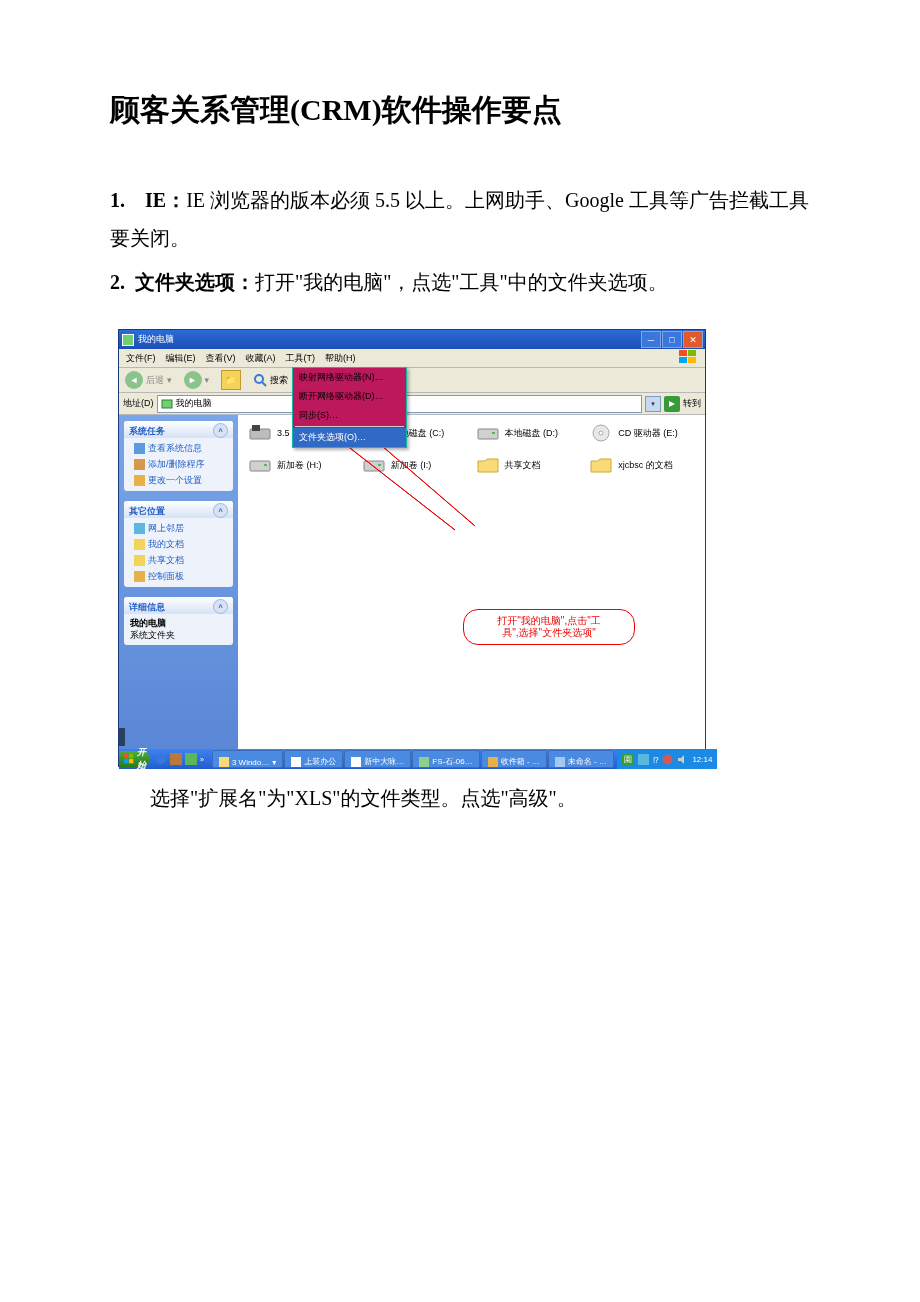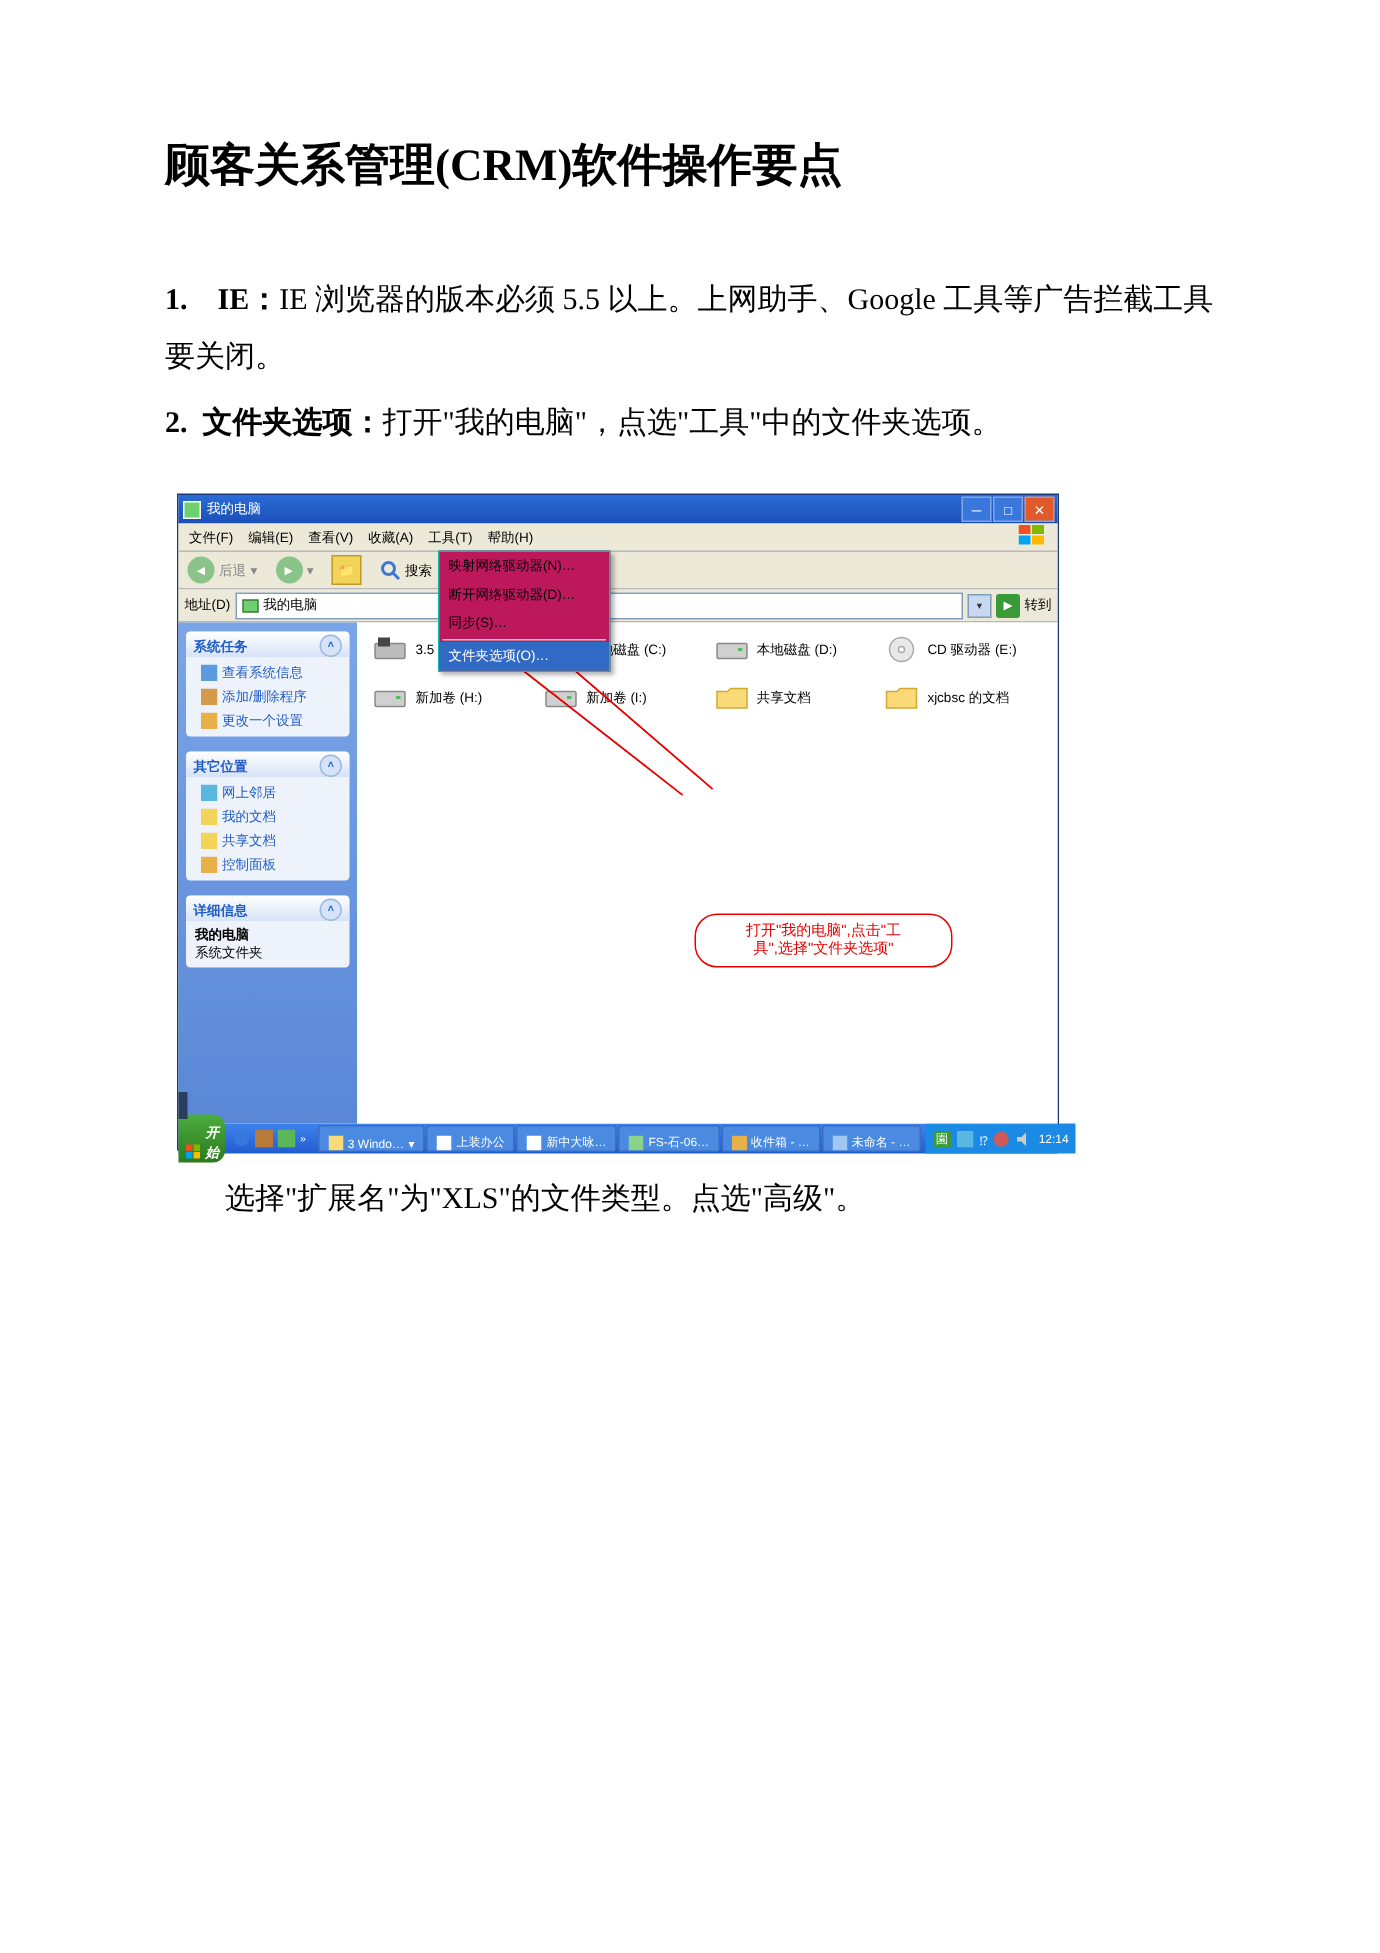--- a/index.html
+++ b/index.html
@@ -51,21 +51,21 @@
   .content{flex:1;background:#fff;position:relative;padding:8px 10px}
   .drive-grid{display:grid;grid-template-columns:repeat(4,1fr);gap:12px 8px}
   .drive{display:flex;align-items:center;gap:5px}
   .drive-ico{width:24px;height:20px;flex-shrink:0}
   .drive-label{font-size:9px;color:#000}
   
   .callout{position:absolute;left:225px;top:194px;width:162px;height:30px;border:1px solid #e00;border-radius:15px;display:flex;align-items:center;justify-content:center;flex-direction:column;font-size:10px;color:#e00;line-height:1.2;padding:2px 4px;text-align:center;z-index:5}
   .arrow-svg{position:absolute;left:150px;top:44px;z-index:4;pointer-events:none}
   
   .taskbar{height:20px;background:linear-gradient(#3d82ef,#225dd0);display:flex;align-items:center;color:#fff;font-size:9px}
-  .start-btn{height:32px;background:linear-gradient(#4cad3e,#2a7a1e);display:flex;align-items:flex-end;padding:0 0 0 5px;border-radius:0 8px 8px 0;gap:3px;font-weight:bold;font-style:italic}
+  .start-btn{height:16px;background:linear-gradient(#4cad3e,#2a7a1e);display:flex;align-items:center;padding:0 0 0 5px;border-radius:0 8px 8px 0;gap:3px;font-weight:bold;font-style:italic}
   .start-btn .sflag{width:14px;height:14px}
   .ql{display:flex;align-items:center;gap:3px;padding:0 5px}
   .ql-ico{width:12px;height:12px}
   .tasks{display:flex;flex:1;gap:1px;padding:0 3px}
   .task-btn{background:#4a8ae0;border:1px solid #3a6dc0;height:16px;padding:0 6px;display:flex;align-items:flex-end;gap:3px;border-radius:2px;font-size:8px;white-space:nowrap}
   .task-btn .tico{width:10px;height:10px}
   .tray{background:#1a8ae5;height:20px;display:flex;align-items:center;padding:0 5px;gap:4px;font-size:8px}
   .tray .tico{width:11px;height:11px}
   .sidebar-filler{flex:1}
   .dark-strip{position:absolute;left:0;bottom:20px;width:6px;height:18px;background:#2a3f5f}

